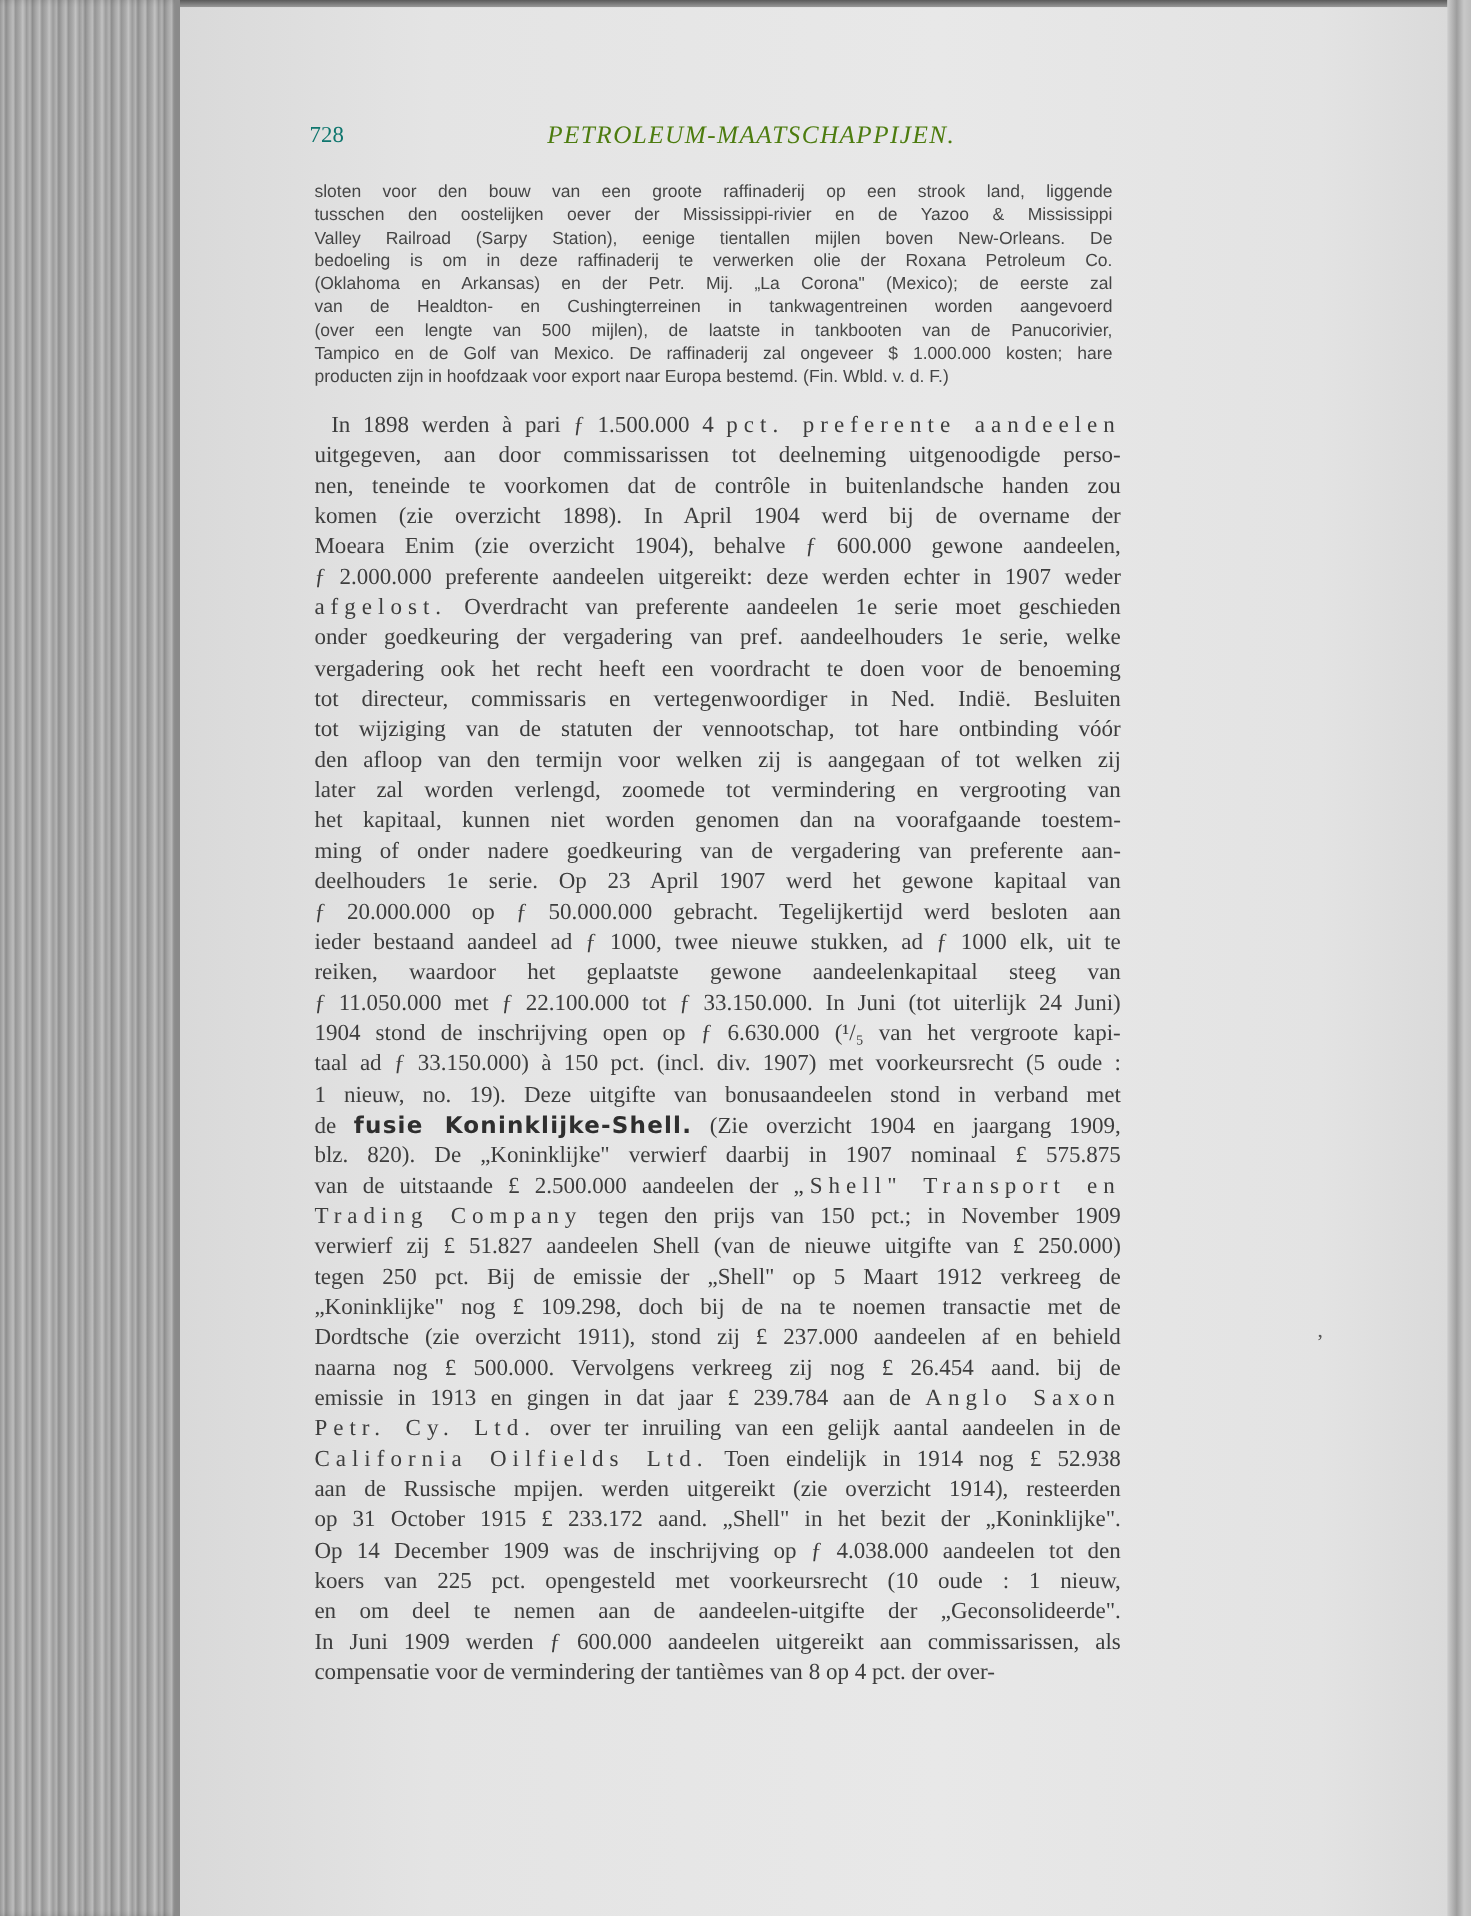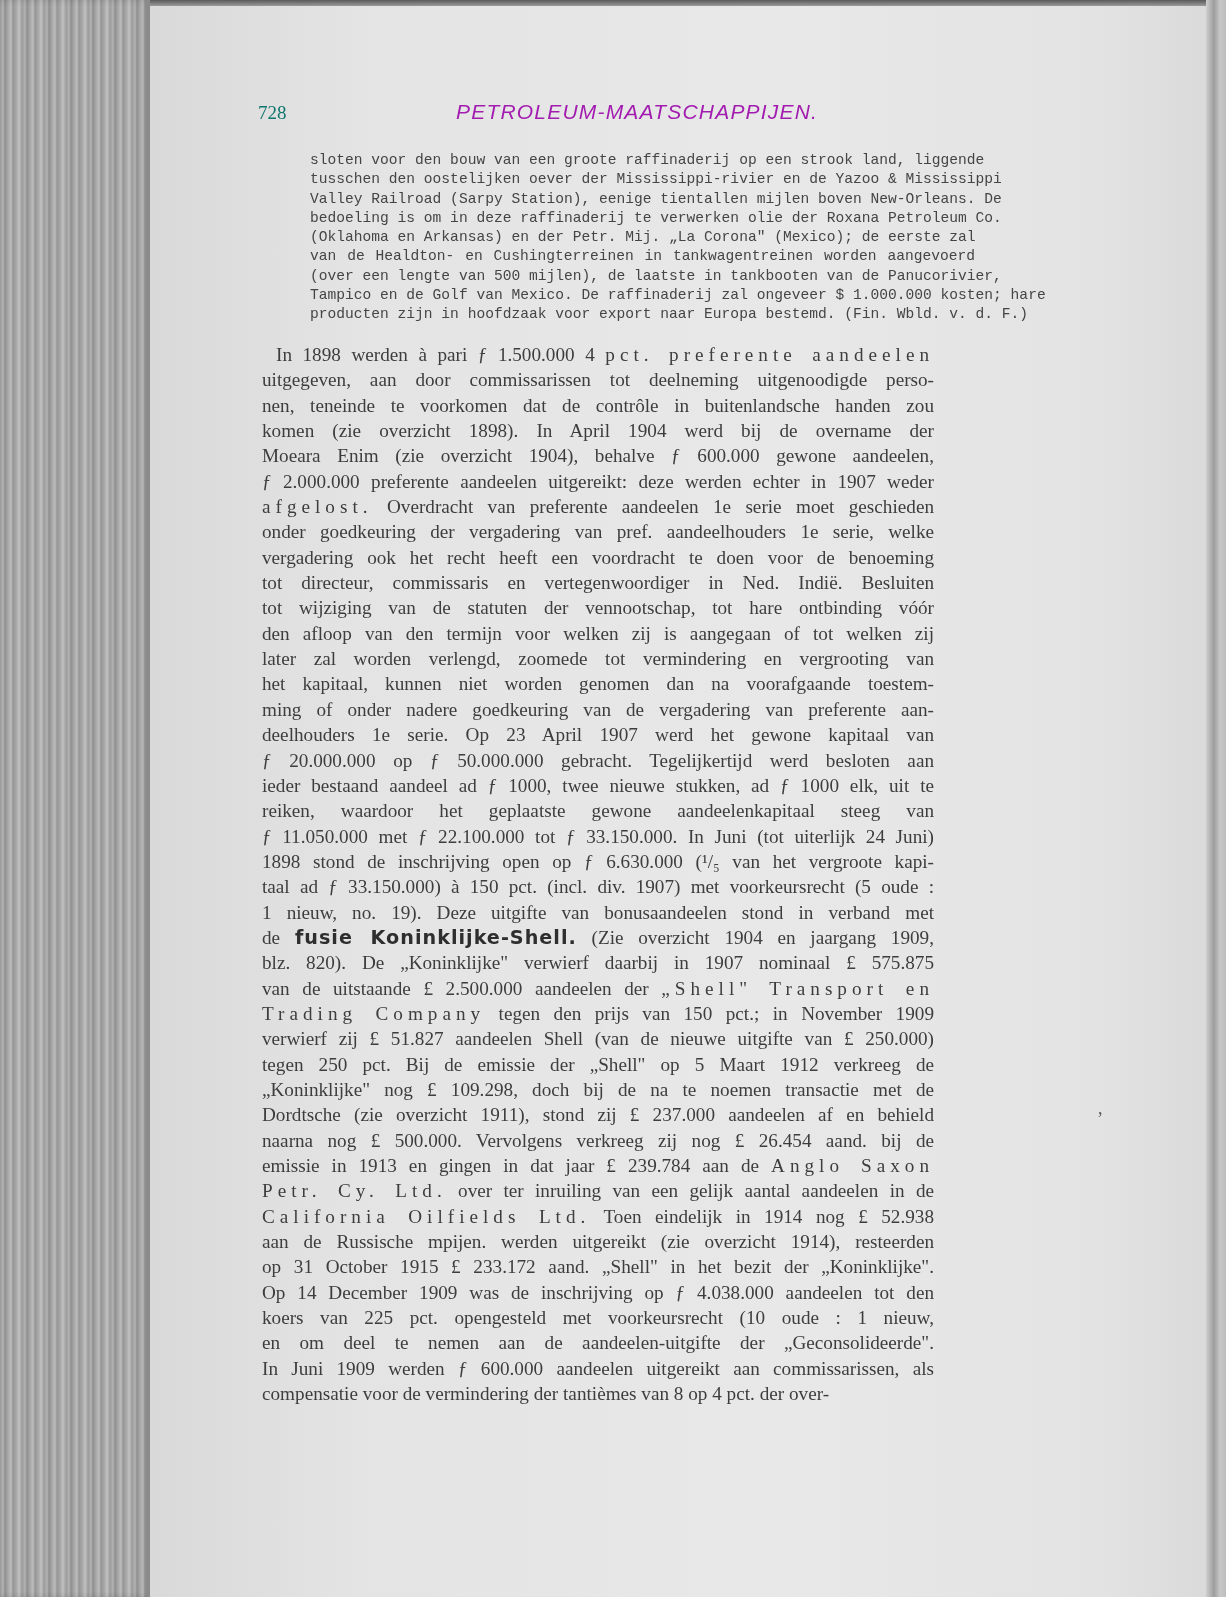--- a/index.html
+++ b/index.html
@@ -38,29 +38,28 @@
   .header {
     position: absolute; left: 258px; top: 100px; width: 670px; height: 30px;
   }
   .page-number {
     position: absolute; left: 0; top: 2px;
     font-size: 19px; color: #0f766e;
     font-family: "Liberation Serif", serif;
   }
   .running-title {
     position: absolute; left: 198px; top: 0;
-    font-size: 21px; font-style: italic; letter-spacing: 1.2px; color: #a21caf;
-    font-family: Liberation Sans, sans-serif;
+    font-size: 21px; font-style: italic; letter-spacing: 1.2px; color: #4d7c0f;
+    font-family: Liberation Serif, serif;
   }
   .notice {
     position: absolute; left: 262px; top: 151px; width: 665px;
-    font-family: Liberation Mono, monospace;
+    font-family: Liberation Sans, sans-serif;
     font-size: 14.6px; line-height: 19.3px; color: #454545;
     text-align: justify;
-    margin-left: 48px;
   }
   .body-text {
     position: absolute; left: 262px; top: 342px; width: 672px;
     font-family: "Liberation Serif", serif;
     font-size: 19.2px; line-height: 25.35px; color: #3d3d3d;
   }
   .line {
     display: block; white-space: nowrap;
     text-align: justify; text-align-last: justify;
     height: 25.35px;
@@ -119,21 +118,21 @@
     <span class="line"><span>tot wijziging van de statuten der vennootschap, tot hare ontbinding vóór</span></span>
     <span class="line"><span>den afloop van den termijn voor welken zij is aangegaan of tot welken zij</span></span>
     <span class="line"><span>later zal worden verlengd, zoomede tot vermindering en vergrooting van</span></span>
     <span class="line"><span>het kapitaal, kunnen niet worden genomen dan na voorafgaande toestem-</span></span>
     <span class="line"><span>ming of onder nadere goedkeuring van de vergadering van preferente aan-</span></span>
     <span class="line"><span>deelhouders 1e serie. Op 23 April 1907 werd het gewone kapitaal van</span></span>
     <span class="line"><span>ƒ 20.000.000 op ƒ 50.000.000 gebracht. Tegelijkertijd werd besloten aan</span></span>
     <span class="line"><span>ieder bestaand aandeel ad ƒ 1000, twee nieuwe stukken, ad ƒ 1000 elk, uit te</span></span>
     <span class="line"><span>reiken, waardoor het geplaatste gewone aandeelenkapitaal steeg van</span></span>
     <span class="line"><span>ƒ 11.050.000 met ƒ 22.100.000 tot ƒ 33.150.000. In Juni (tot uiterlijk 24 Juni)</span></span>
-    <span class="line"><span>1898 stond de inschrijving open op ƒ 6.630.000 (¹/₅ van het vergroote kapi-</span></span>
+    <span class="line"><span>1904 stond de inschrijving open op ƒ 6.630.000 (¹/₅ van het vergroote kapi-</span></span>
     <span class="line"><span>taal ad ƒ 33.150.000) à 150 pct. (incl. div. 1907) met voorkeursrecht (5 oude :</span></span>
     <span class="line"><span>1 nieuw, no. 19). Deze uitgifte van bonusaandeelen stond in verband met</span></span>
     <span class="line"><span>de </span><span class="bold-sans">fusie Koninklijke-Shell.</span><span> (Zie overzicht 1904 en jaargang 1909,</span></span>
     <span class="line"><span>blz. 820). De „Koninklijke" verwierf daarbij in 1907 nominaal £ 575.875</span></span>
     <span class="line"><span>van de uitstaande £ 2.500.000 aandeelen der </span><span class="spaced">„Shell" Transport en</span></span>
     <span class="line"><span class="spaced">Trading Company</span><span> tegen den prijs van 150 pct.; in November 1909</span></span>
     <span class="line"><span>verwierf zij £ 51.827 aandeelen Shell (van de nieuwe uitgifte van £ 250.000)</span></span>
     <span class="line"><span>tegen 250 pct. Bij de emissie der „Shell" op 5 Maart 1912 verkreeg de</span></span>
     <span class="line"><span>„Koninklijke" nog £ 109.298, doch bij de na te noemen transactie met de</span></span>
     <span class="line"><span>Dordtsche (zie overzicht 1911), stond zij £ 237.000 aandeelen af en behield</span></span>

